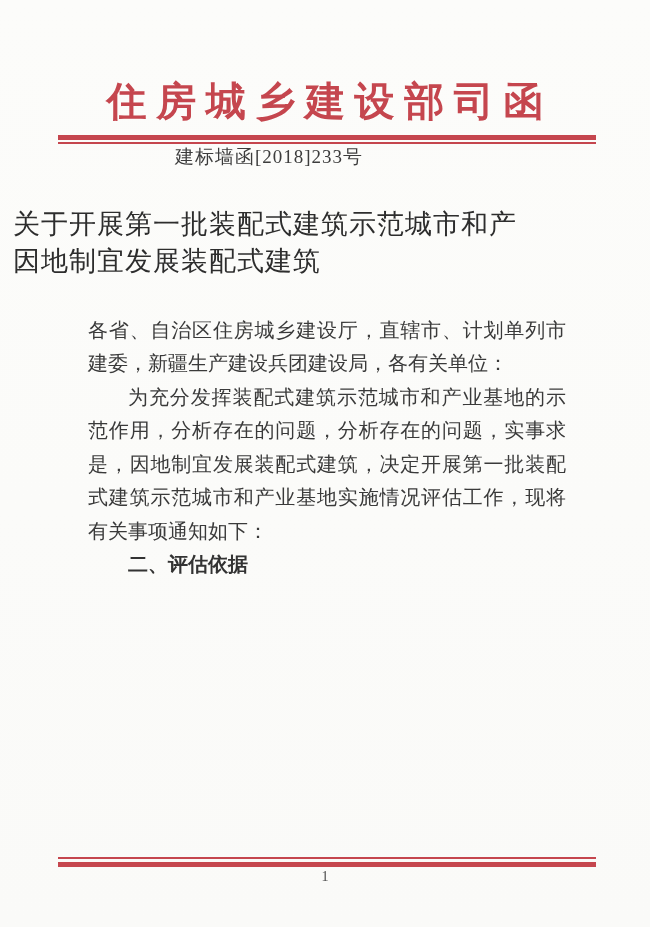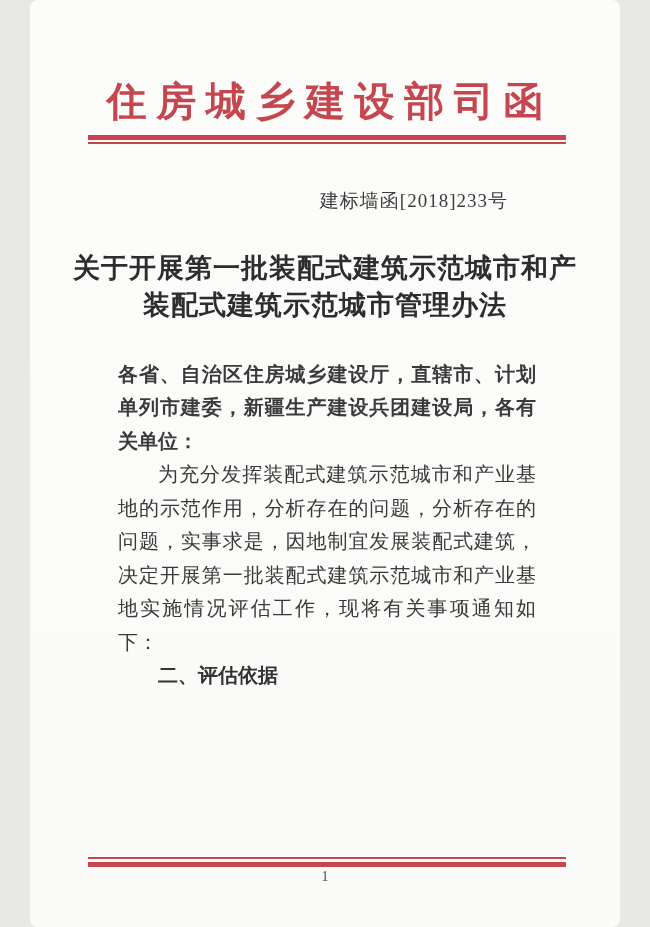--- a/index.html
+++ b/index.html
@@ -2,28 +2,27 @@
 <html lang="zh" style="--accent: #c5464e;"><head>
 <meta charset="utf-8">
 <style>
   html, body {
     margin: 0;
     padding: 0;
     background: #e8e8e6;
   }
   .page {
     position: relative;
-    width: 590px;
+    width: 650px;
     height: 927px;
     margin: 0 auto;
     background: linear-gradient(180deg, #fcfcfa 0%, #fbfbf9 55%, #fafaf8 100%);
     overflow: hidden;
     font-family: "Liberation Serif", serif;
     color: #3a3a3a;
-    border-radius: 8px;
   }
   .masthead {
     margin-top: 78px;
     text-align: center;
     font-family: "Liberation Serif", serif;
     font-size: 40px;
     line-height: 48px;
     font-weight: 600;
     color: var(--accent, #c5464e);
     letter-spacing: 0.24em;
@@ -43,48 +42,46 @@
     height: 5px;
     background: var(--accent, #c5464e);
   }
   .rule-thin {
     height: 1.5px;
     background: var(--accent, #c5464e);
   }
   .rule-top .rule-thin { margin-top: 2px; }
   .rule-bottom .rule-thick { margin-top: 3px; }
   .doc-number {
-    margin-top: 44px;
-    text-align: right;
+    text-align: center;
     padding-right: 112px;
     font-size: 19px;
     line-height: 26px;
     color: #3c3c3c;
     letter-spacing: 1px;
   }
   .title {
-    margin: 36px 0 0 0;
-    text-align: center;
+    margin: 36px 0 0 13px;
     font-family: "Liberation Serif", serif;
     font-size: 27px;
     line-height: 37px;
-    font-weight: 700;
+    font-weight: 400;
     color: #2d2d2d;
     letter-spacing: 1px;
   }
   .title .title-line { display: block; }
   .body-block {
     margin: 34px 84px 0 88px;
     font-size: 20px;
     line-height: 33.5px;
     text-align: justify;
     color: #3a3a3a;
   }
   .body-block p { margin: 0; }
-  .salutation { text-indent: 0; font-weight: bold; }
+  .salutation { text-indent: 0; }
   .para { text-indent: 2em; }
   .heading {
     text-indent: 2em;
     font-family: "Liberation Sans", sans-serif;
     font-weight: 700;
     color: #333333;
   }
   .page-number {
     position: absolute;
     top: 868px;
@@ -106,21 +103,21 @@
 
   <div class="rule-top">
     <div class="rule-thick"></div>
     <div class="rule-thin"></div>
   </div>
 
   <div class="doc-number">建标墙函[2018]233号</div>
 
   <h1 class="title">
     <span class="title-line">关于开展第一批装配式建筑示范城市和产</span>
-    <span class="title-line">装配式建筑示范城市管理办法</span>
+    <span class="title-line">因地制宜发展装配式建筑</span>
   </h1>
 
   <div class="body-block">
     <p class="salutation">各省、自治区住房城乡建设厅，直辖市、计划单列市建委，新疆生产建设兵团建设局，各有关单位：</p>
     <p class="para">为充分发挥装配式建筑示范城市和产业基地的示范作用，分析存在的问题，分析存在的问题，实事求是，因地制宜发展装配式建筑，决定开展第一批装配式建筑示范城市和产业基地实施情况评估工作，现将有关事项通知如下：</p>
     <p class="heading">二、评估依据</p>
   </div>
 
   <div class="rule-bottom">
     <div class="rule-thin"></div>

